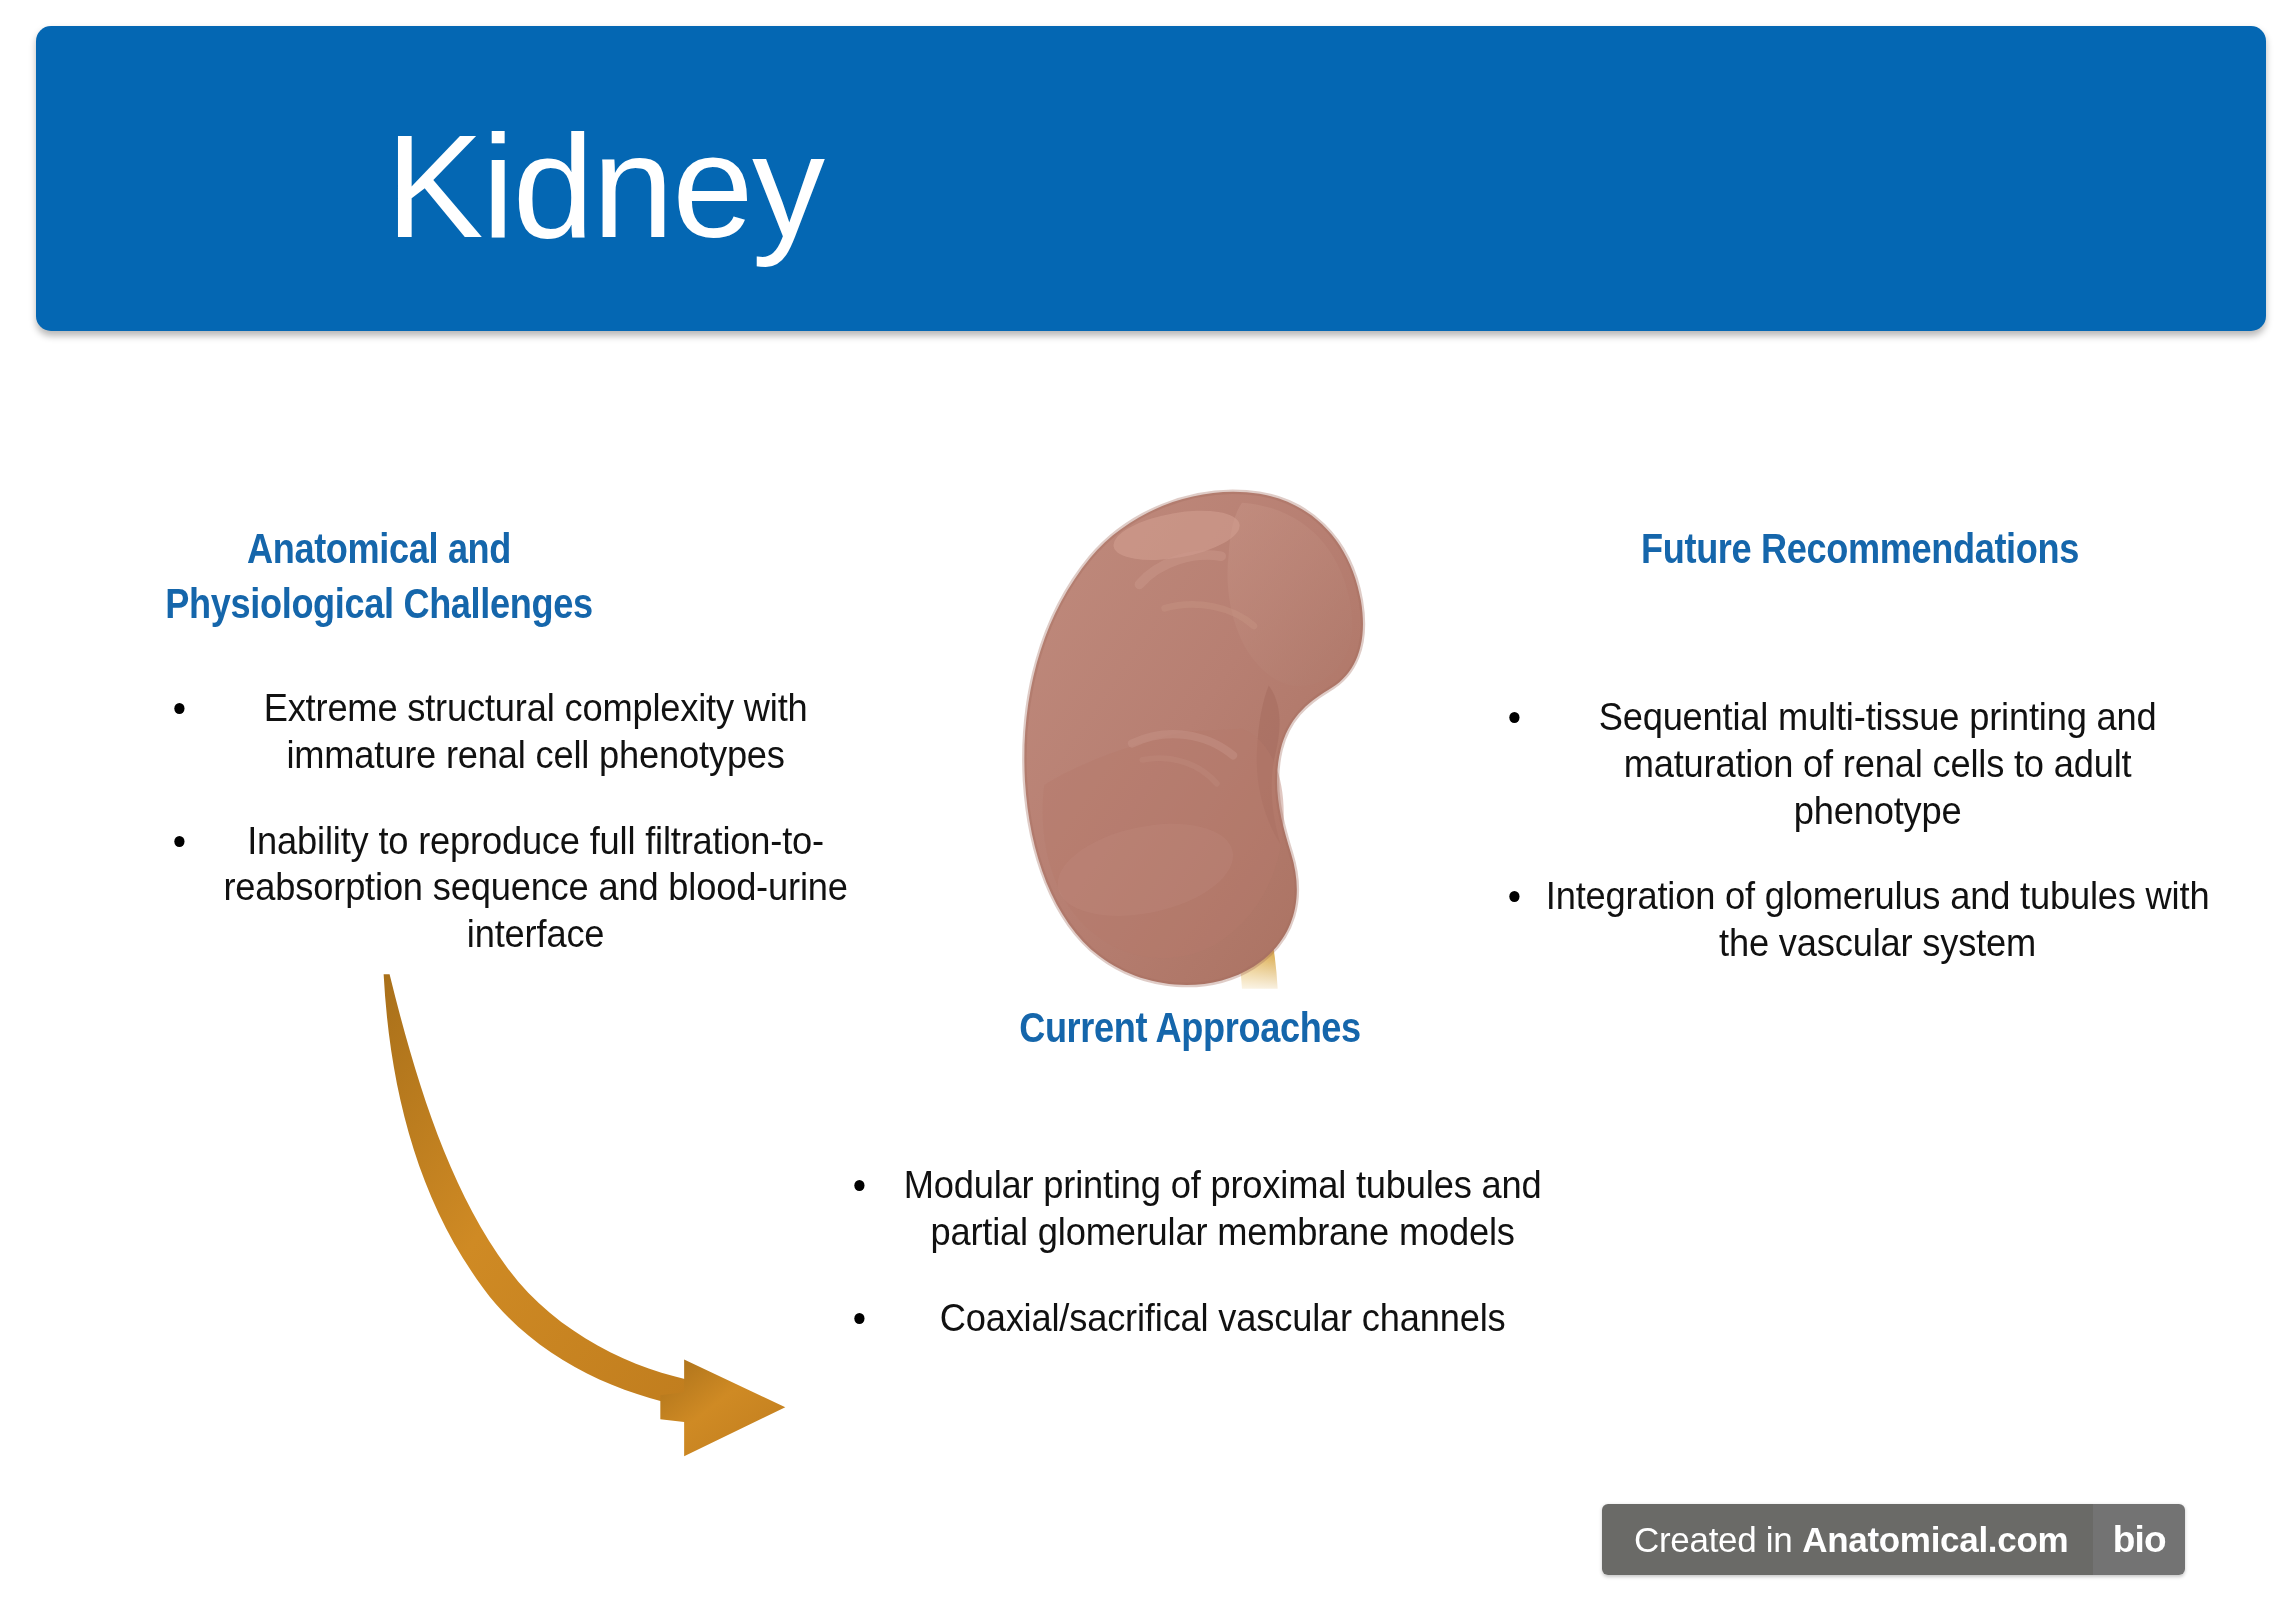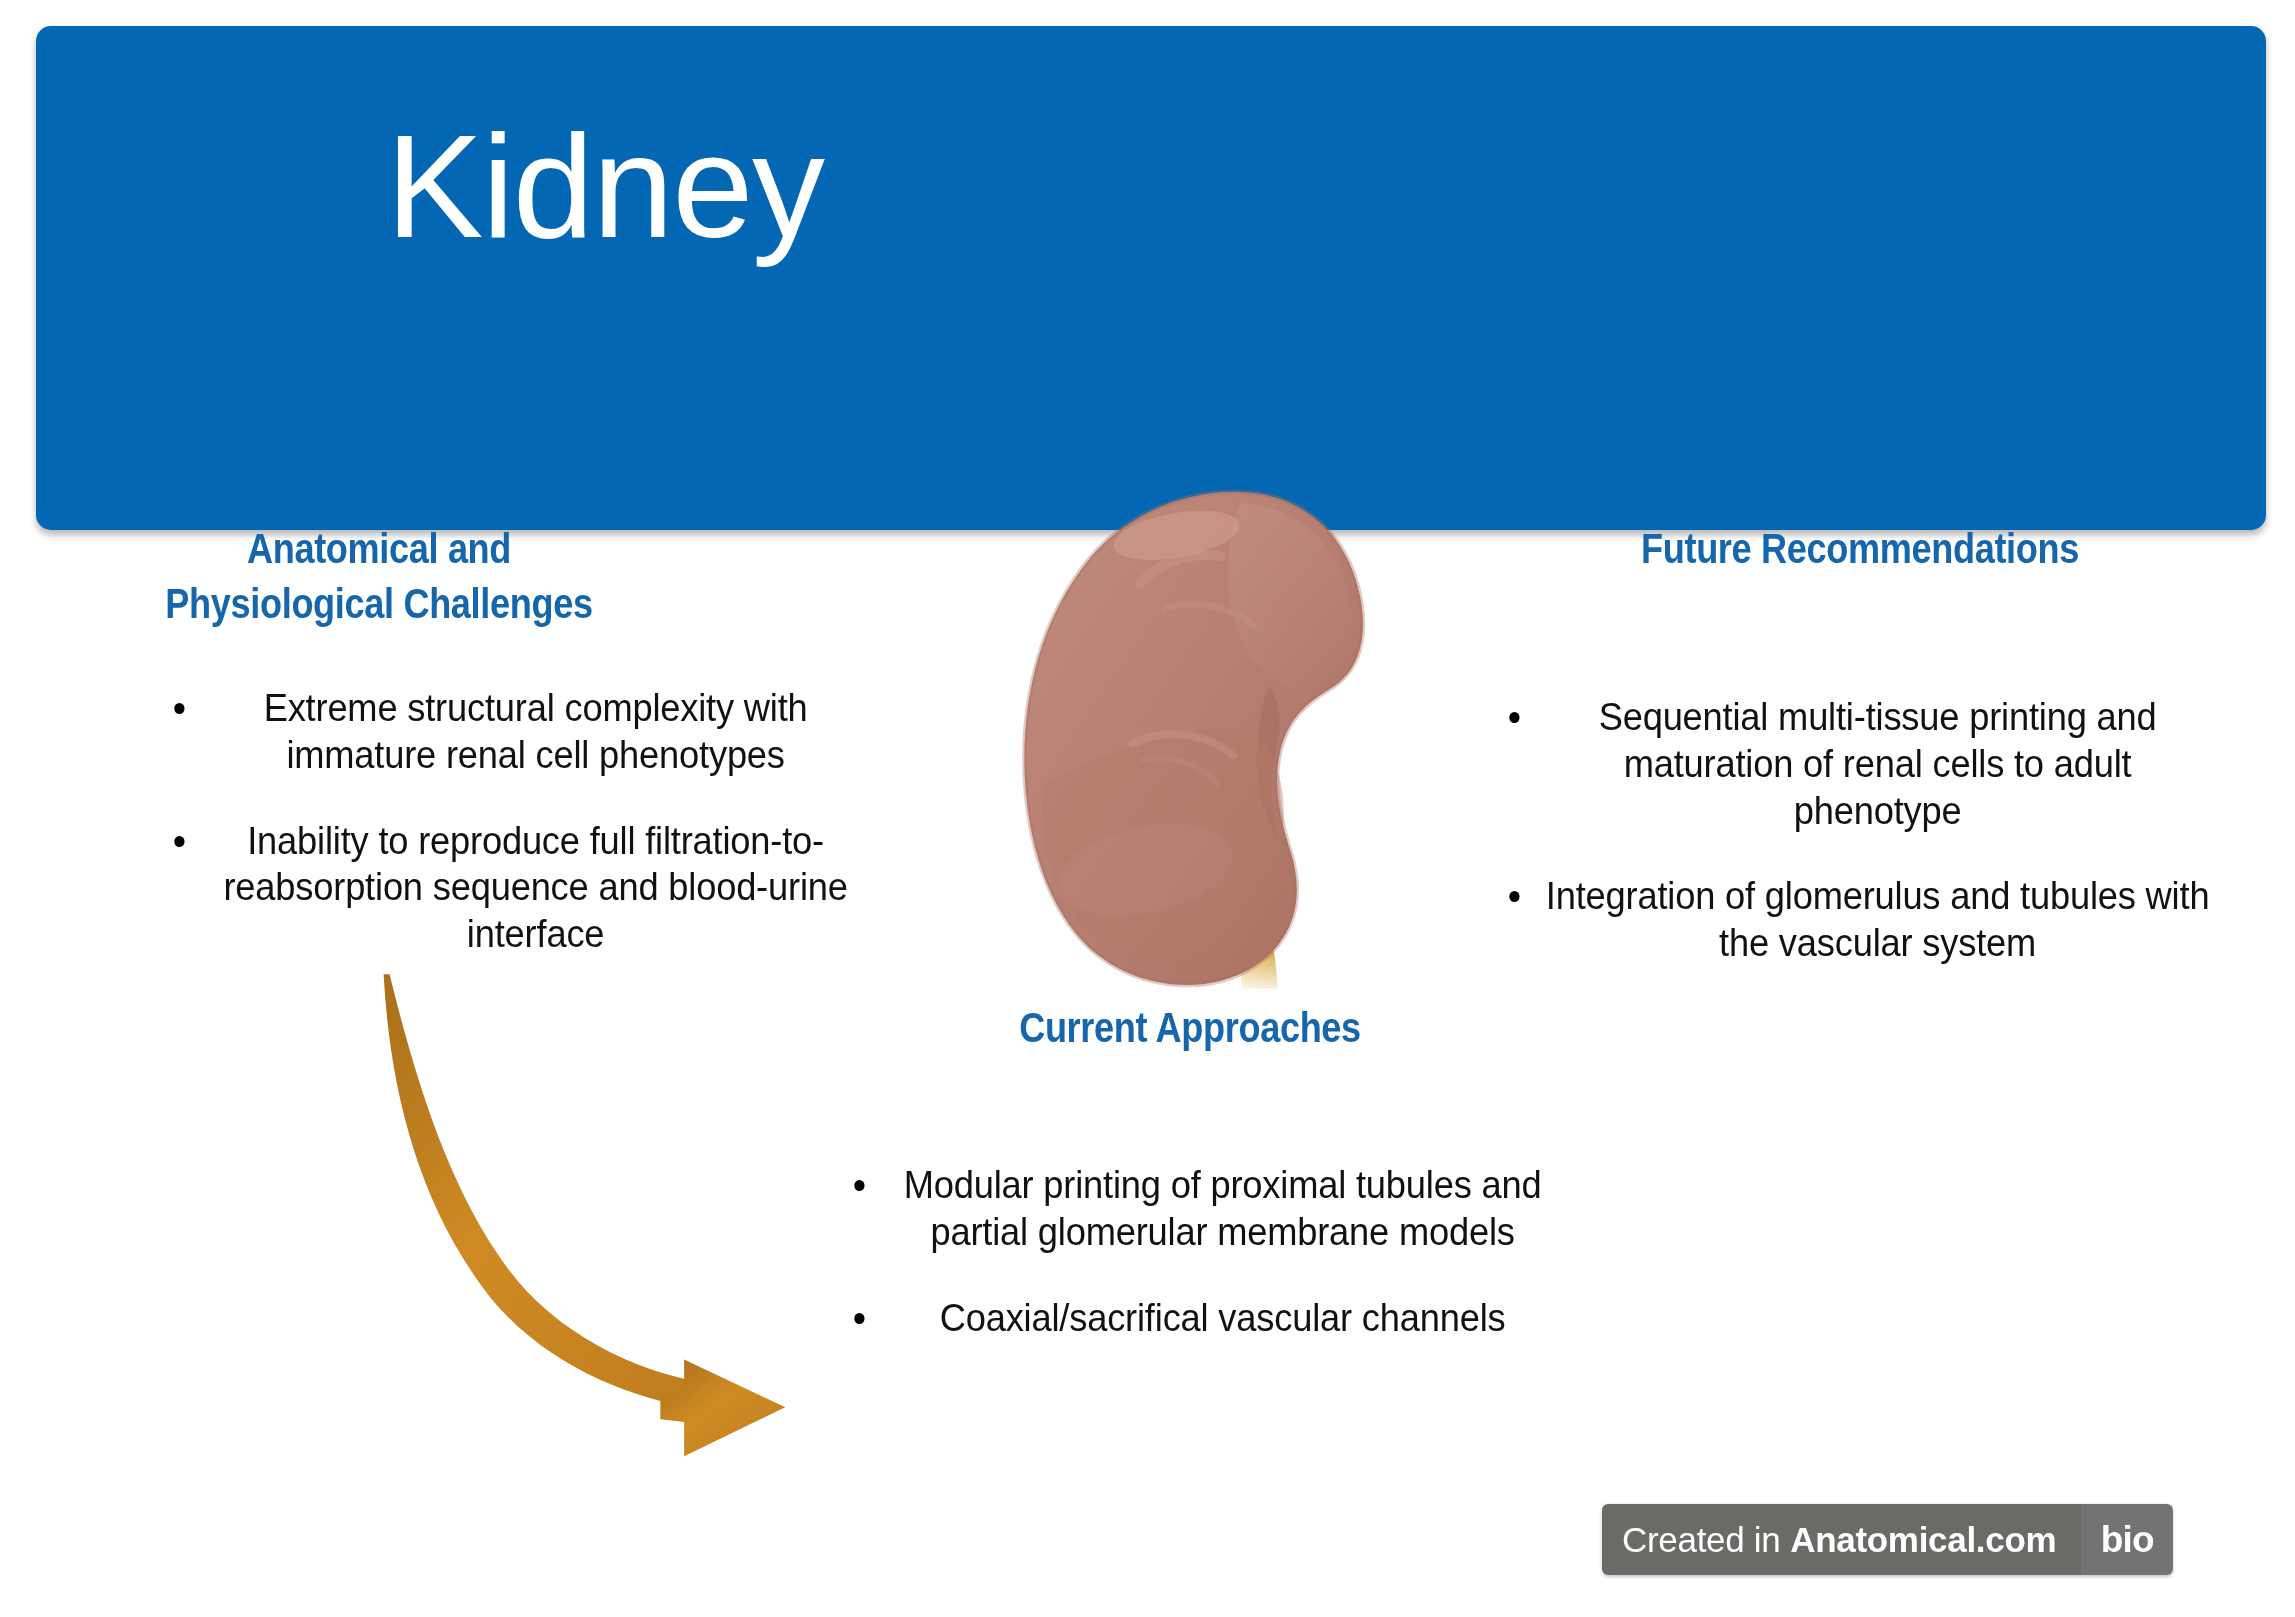--- a/index.html
+++ b/index.html
@@ -16,21 +16,21 @@
     font-family: "Liberation Sans", "DejaVu Sans", sans-serif;
     -webkit-font-smoothing: antialiased;
   }
 
   
   #header-banner {
     position: absolute;
     left: 36px;
     top: 26px;
     width: 2230px;
-    height: 504px;
+    height: 305px;
     background: #0467b3;
     border-radius: 15px;
     box-shadow: 0 4.5px 7.4px rgba(0,0,0,0.28);
   }
   #page-title {
     position: absolute;
     left: 350px;
     top: 88px;
     font-size: 146px;
     line-height: 1;
@@ -122,21 +122,21 @@
     align-items: stretch;
     border-radius: 6px;
     overflow: hidden;
     box-shadow: 0 1.5px 3.7px rgba(0,0,0,0.22);
   }
   #watermark-text-block {
     background: #6a6a67;
     color: #ffffff;
     display: flex;
     align-items: center;
-    padding: 0 25px 0 20px;
+    padding: 0 25px 0 32px;
     font-size: 35px;
     letter-spacing: -0.3px;
     white-space: nowrap;
   }
   #watermark-text-block .wm-strong { font-weight: 700; margin-left: 9.7px; }
   #watermark-logo-block {
     background: #737373;
     display: flex;
     align-items: center;
     justify-content: center;

